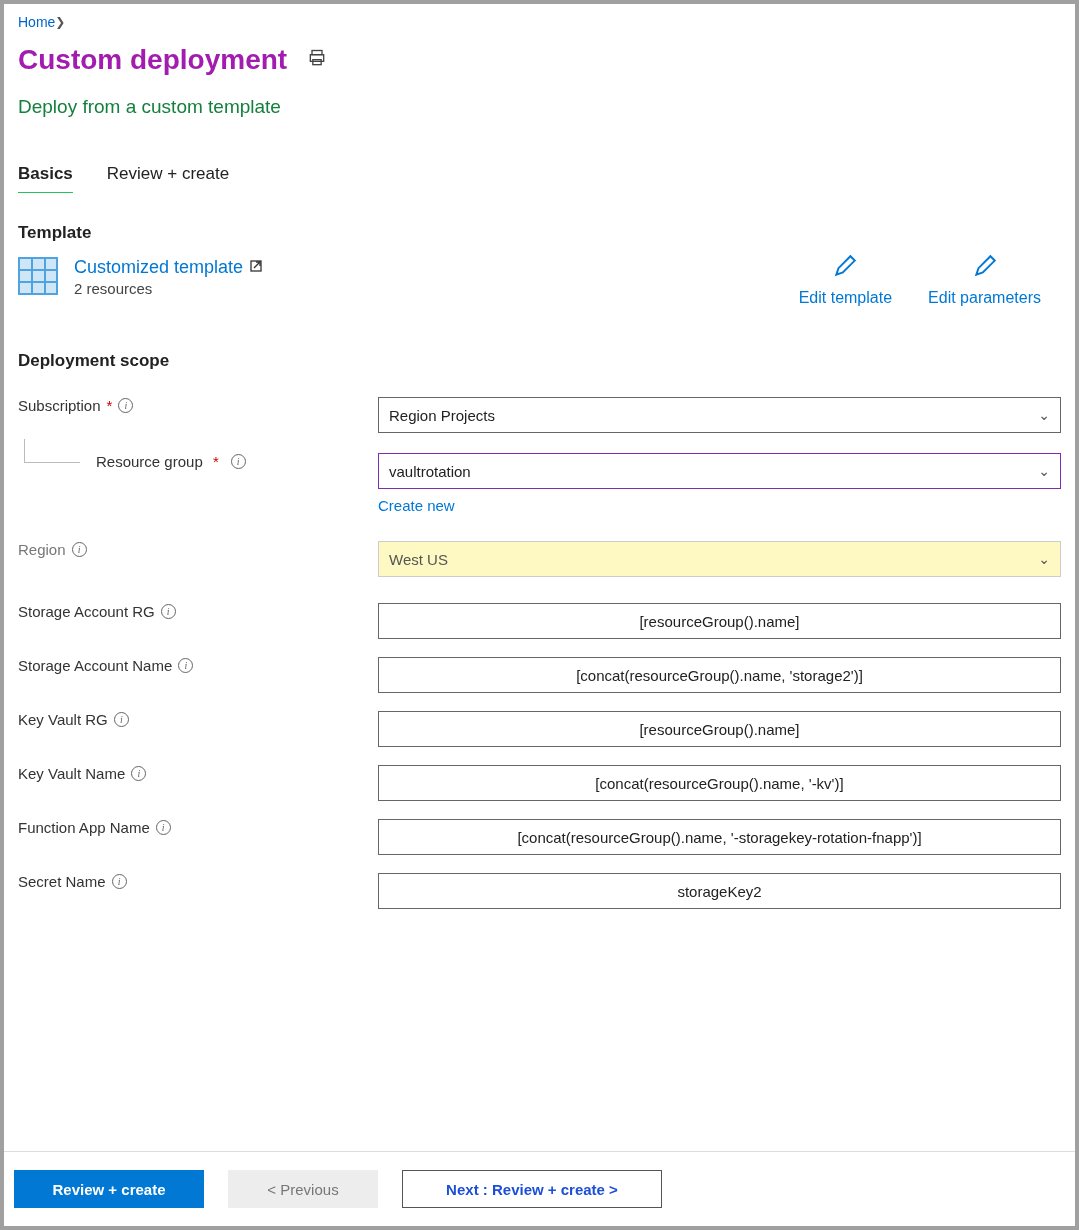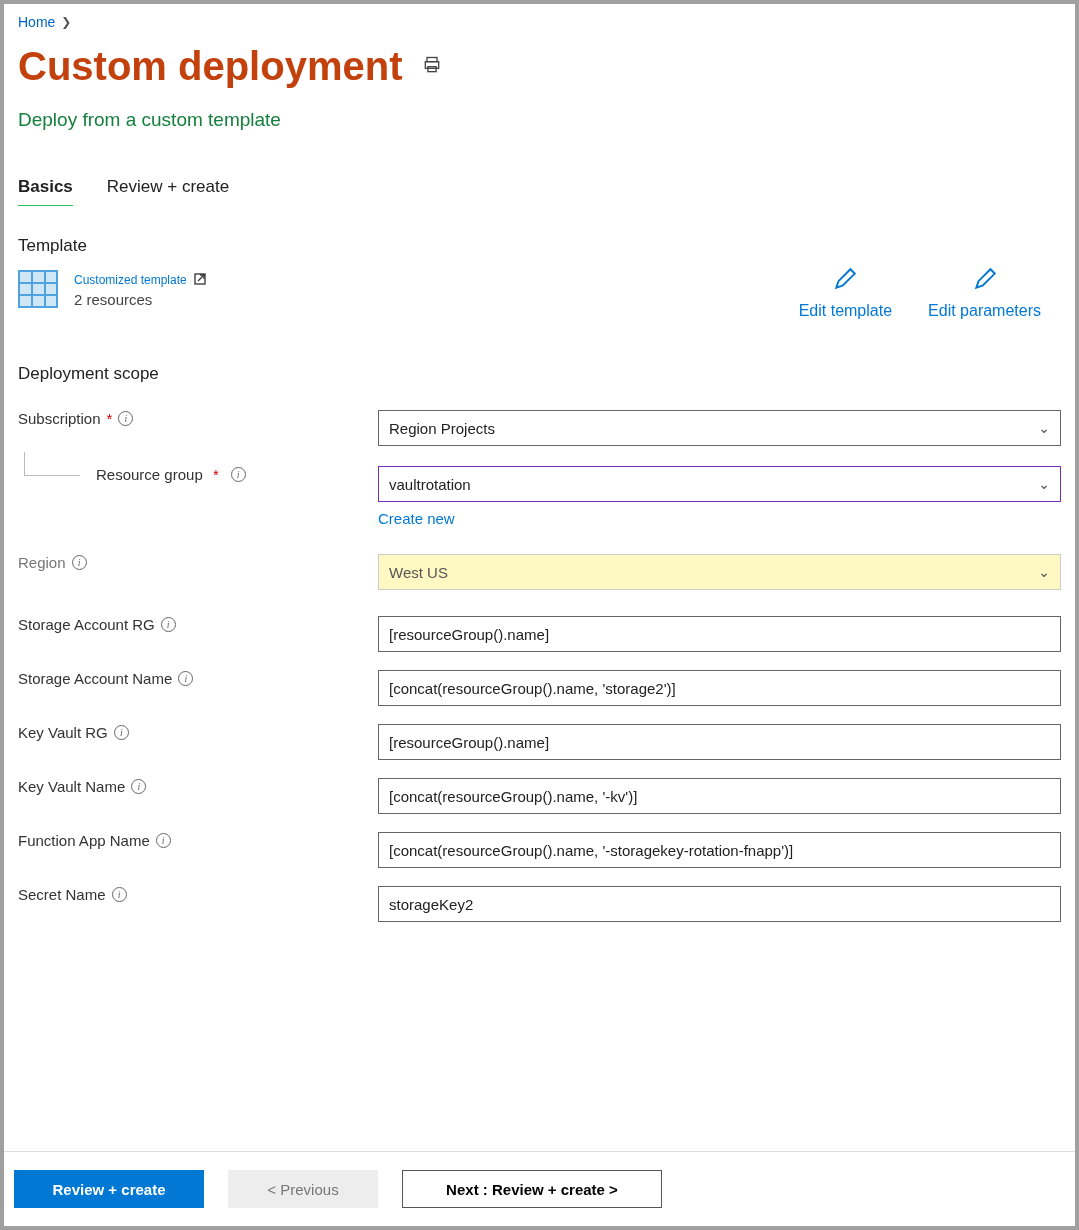--- a/index.html
+++ b/index.html
@@ -1,58 +1,58 @@
 <!DOCTYPE html>
 <html><head>
 <meta charset="utf-8">
 <style>
   * { box-sizing: border-box; margin: 0; padding: 0; font-family: "Segoe UI", Arial, sans-serif; }
   body { width: 1079px; height: 1230px; background: #a0a0a0; padding: 4px; }
   .frame { width: 100%; height: 100%; background: #fff; position: relative; }
   .content { padding: 10px 14px 0 14px; }
-  .breadcrumb { font-size: 14px; color: #0066cc; display: flex; align-items: center; gap: 6px; }
+  .breadcrumb { font-size: 14px; color: #0066cc; display: flex; align-items: center; }
   .breadcrumb a { color: #0066cc; text-decoration: none; }
   .chev { color: #555; font-size: 12px; }
   .title-row { display: flex; align-items: center; gap: 20px; margin-top: 14px; }
-  h1 { font-size: 40px; font-weight: 600; color: #c2410c; }
+  h1 { font-size: 28px; font-weight: 600; color: #a21caf; }
   .print-icon { width: 20px; height: 20px; }
   .subtitle { font-size: 19px; color: #15803d; margin-top: 20px; }
   .tabs { display: flex; gap: 34px; margin-top: 46px; border-bottom: 0; }
   .tab { font-size: 17px; color: #222; padding: 0 0 8px 0; cursor: pointer; }
   .tab.active { border-bottom: 1px solid #22c55e; font-weight: 700; }
-  .section-title { font-size: 17px; font-weight: 400; color: #222; margin-top: 30px; }
+  .section-title { font-size: 17px; font-weight: 700; color: #222; margin-top: 30px; }
   .template-row { display: flex; align-items: flex-start; justify-content: space-between; margin-top: 14px; }
   .template-left { display: flex; gap: 16px; align-items: flex-start; }
   .template-icon { width: 40px; height: 38px; }
-  .template-link { font-size: 12px; color: #0078d4; text-decoration: none; display: inline-flex; align-items: center; gap: 6px; }
+  .template-link { font-size: 18px; color: #0078d4; text-decoration: none; display: inline-flex; align-items: center; gap: 6px; }
   .template-sub { font-size: 15px; color: #444; margin-top: 2px; }
   .template-actions { display: flex; gap: 36px; margin-right: 20px; margin-top: -4px; }
   .action-link { display: flex; flex-direction: column; align-items: center; color: #0078d4; font-size: 16px; text-decoration: none; }
   .action-link svg { width: 26px; height: 26px; margin-bottom: 6px; }
   .scope-desc { font-size: 15.5px; color: #333; margin-top: 10px; line-height: 1.5; }
   .form-row { display: flex; align-items: flex-start; margin-top: 26px; }
   .form-row.tight { margin-top: 18px; }
   .form-label { width: 360px; font-size: 15px; color: #333; display: flex; align-items: center; gap: 6px; flex-shrink: 0; }
   .form-label.muted { color: #777; }
   .req { color: #c00; }
   .info-icon { display: inline-flex; width: 15px; height: 15px; border: 1px solid #666; border-radius: 50%; align-items: center; justify-content: center; font-size: 10px; color: #666; font-style: italic; font-family: Georgia, serif; }
   .form-control { flex: 1; }
   .select { width: 100%; height: 36px; border: 1px solid #666; background: #fff; display: flex; align-items: center; justify-content: space-between; padding: 0 10px; font-size: 15px; color: #222; cursor: pointer; }
   .select.focused { border: 1px solid #7b2db4; }
   .select.disabled { background: #fef9c3; border: 1px solid #ccc; color: #555; cursor: default; }
   .caret { font-size: 14px; color: #555; }
   .create-new { display: inline-block; font-size: 15px; color: #0078d4; margin-top: 8px; text-decoration: none; }
-  .text-input { width: 100%; height: 36px; border: 1px solid #666; padding: 0 10px; font-size: 15px; color: #222; }
+  .text-input { width: 100%; height: 36px; border: 1px solid #666; padding: 0 10px; font-size: 15px; color: #222; text-align: center; }
   .child-indent { display: flex; align-items: center; }
   .child-line { width: 56px; height: 24px; border-left: 1px solid #bbb; border-bottom: 1px solid #bbb; margin-left: 6px; margin-top: -22px; margin-right: 10px; flex-shrink: 0; }
   .footer { position: absolute; bottom: 0; left: 0; right: 0; border-top: 1px solid #ddd; padding: 18px 10px; display: flex; gap: 24px; background: #fff; }
   .btn { height: 38px; padding: 0 20px; font-size: 15px; border: none; cursor: pointer; display: inline-flex; align-items: center; justify-content: center; }
   .btn.primary { background: #0078d4; color: #fff; min-width: 190px; font-weight: 600; }
   .btn.secondary { background: #ededed; color: #777; min-width: 150px; }
-  .btn.outline { background: #fff; border: 1px solid #555; color: #000000; min-width: 260px; font-weight: 600; }
+  .btn.outline { background: #fff; border: 1px solid #555; color: #1d4ed8; min-width: 260px; font-weight: 600; }
 </style>
 </head>
 <body>
 
 <div class="frame">
   <div class="content">
     <div class="breadcrumb">
       <a href="#">Home</a>
       <span class="chev">❯</span>
     </div>

